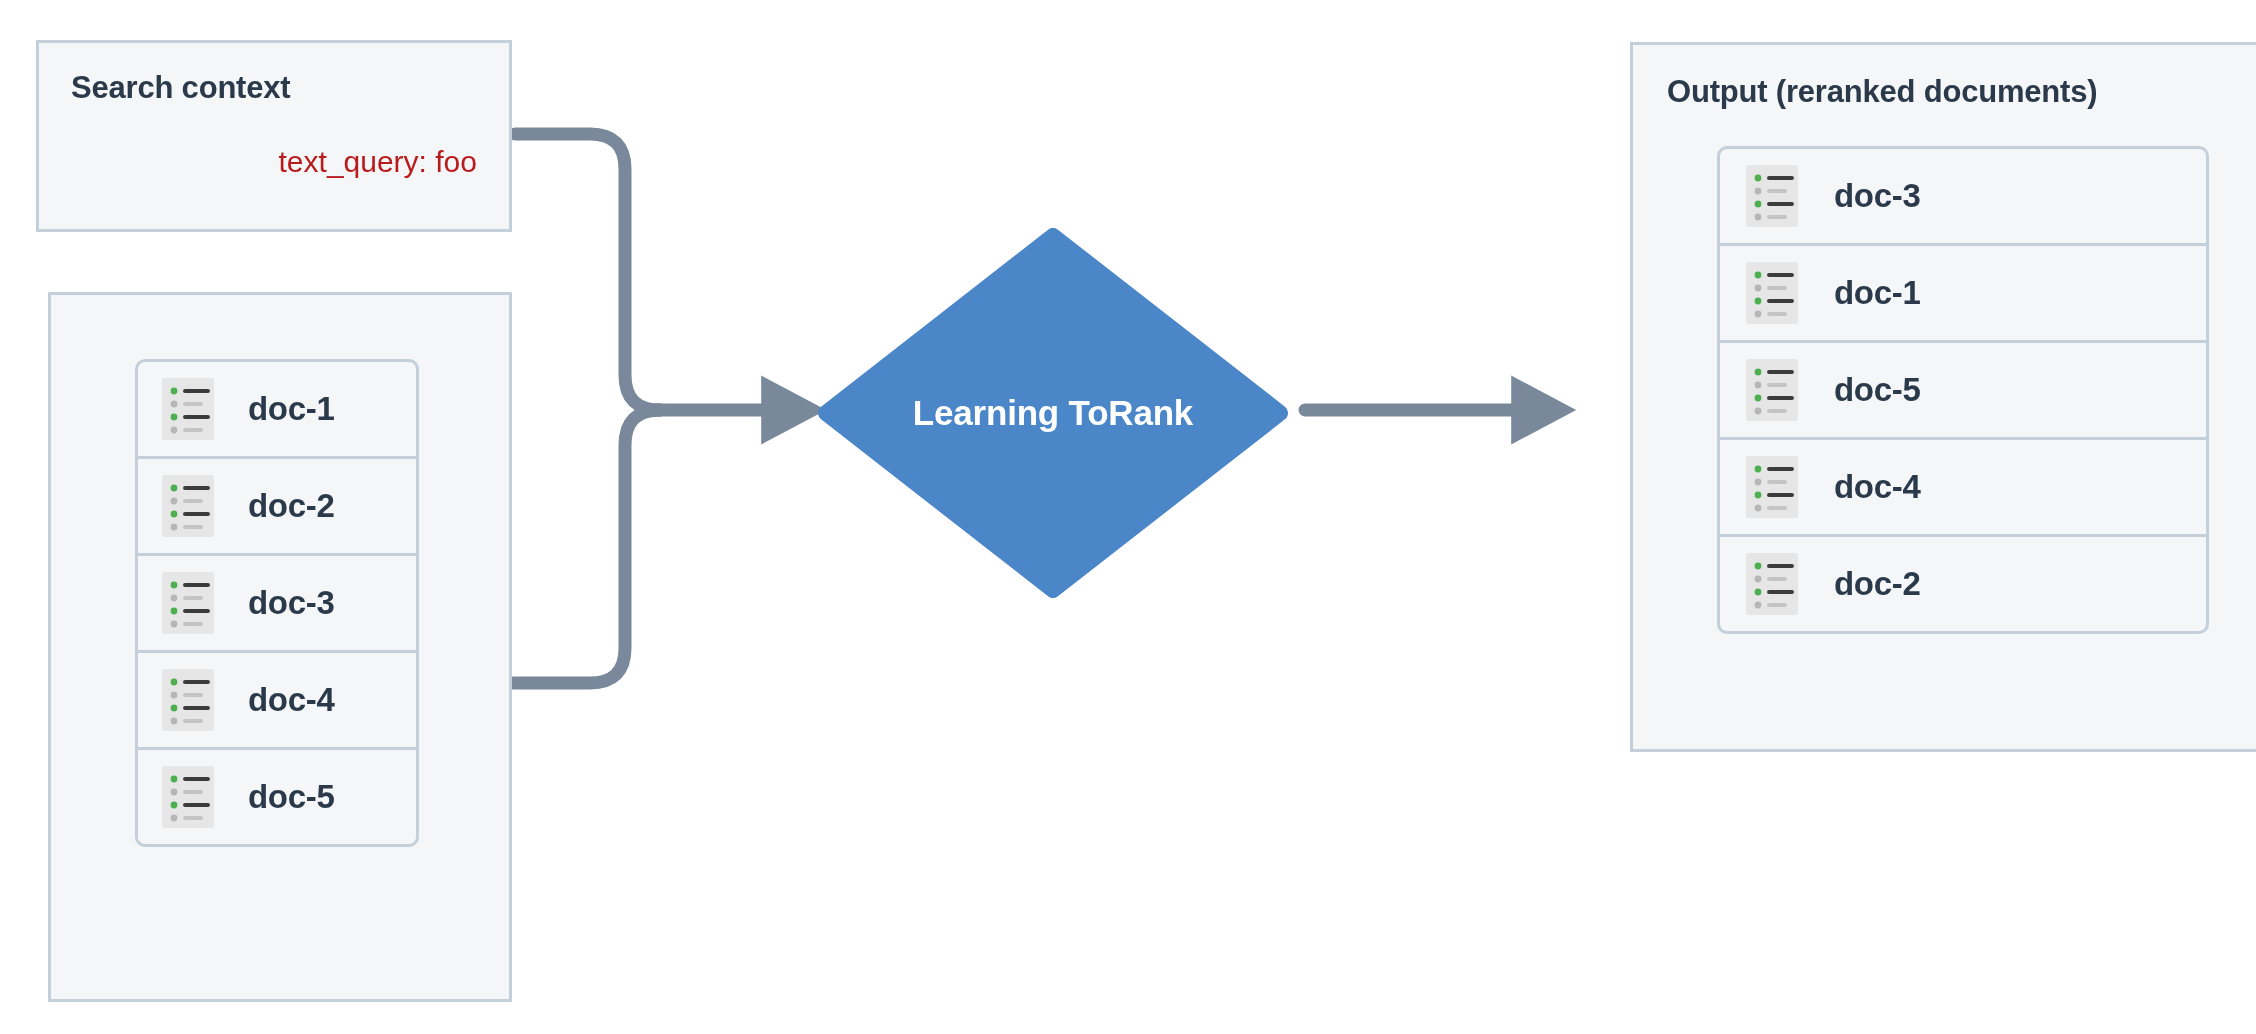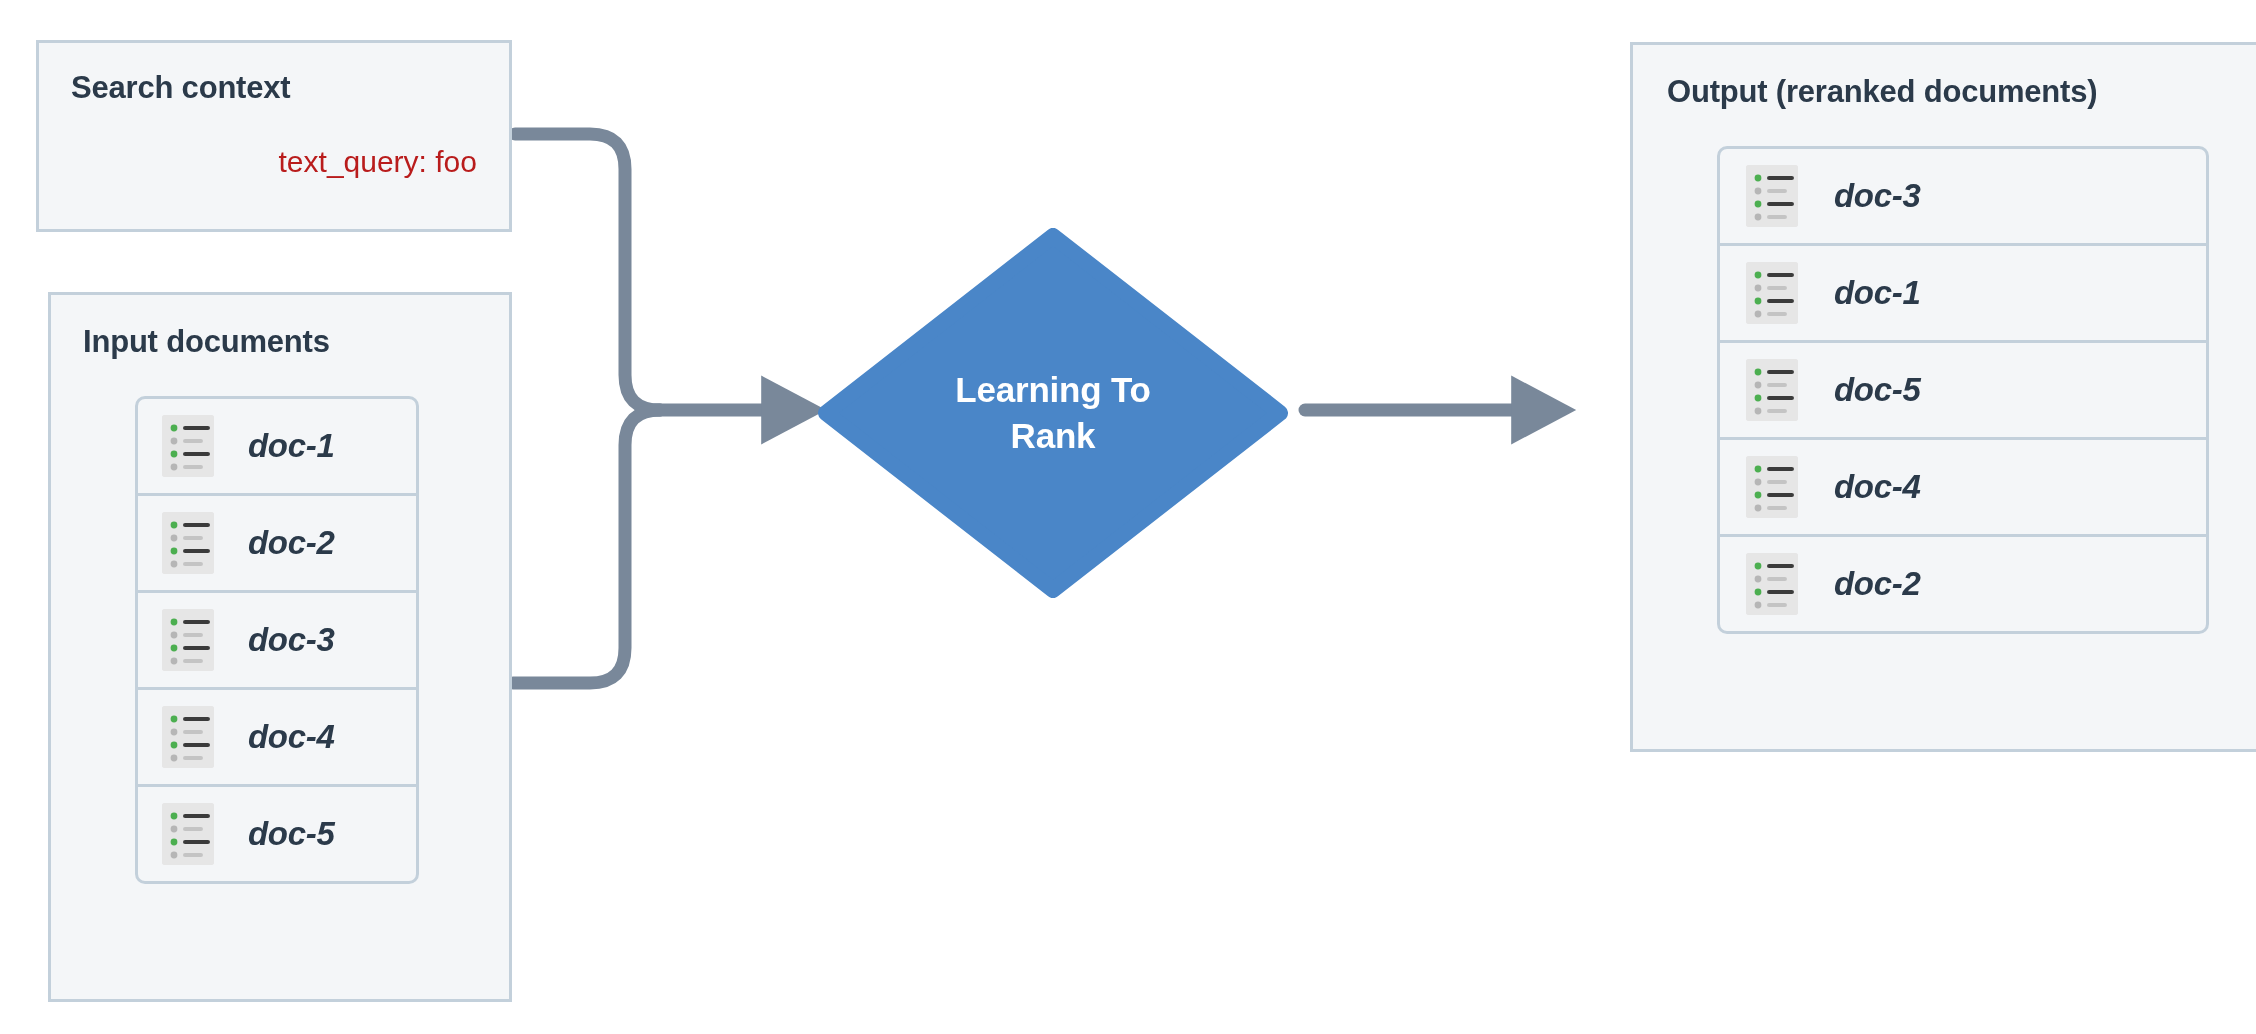--- a/index.html
+++ b/index.html
@@ -76,21 +76,20 @@
     font-size: 31px;
     margin-left: 34px;
     line-height: 1.2;
   }
 
   
   .doc-list {
     margin: 0;
     padding: 0;
     list-style: none;
-    font-style: italic;
   }
   #input-doc-list  { margin: 36px 0 0 84px; width: 284px; }
   #output-doc-list { margin: 36px 0 0 84px; width: 492px; }
 
   .doc-item {
     display: flex;
     align-items: center;
     box-sizing: border-box;
     background: #f4f6f8;
     border: 3px solid #c3d0db;
@@ -136,21 +135,21 @@
     height: 370px;
   }
   #ltr-node .diamond-shape {
     position: absolute;
     inset: 0;
   }
   #ltr-node .diamond-label {
     position: absolute;
     inset: 0;
     display: flex;
-    flex-direction: column;
+    flex-direction: row;
     align-items: center;
     justify-content: center;
     color: #ffffff;
     font-size: 35px;
     font-weight: bold;
     line-height: 1.32;
     text-align: center;
     letter-spacing: -0.2px;
     pointer-events: none;
   }
@@ -185,21 +184,20 @@
 
     <path d="M 1305 410 L 1545 410" fill="none" stroke="#79889a" stroke-width="13" stroke-linecap="round" marker-end="url(#arrowhead)"></path>
   </svg>
 
   <div class="panel" id="search-context">
     <div class="panel-title">Search context</div>
     <div class="panel-sub">text_query: foo</div>
   </div>
 
   <div class="panel" id="input-documents">
-    <div class="panel-title">Input documents</div>
     <ul class="doc-list" id="input-doc-list">
         <li class="doc-item">
           <span class="doc-icon"><svg viewBox="0 0 52 62" width="52" height="62">
               <rect x="0" y="0" width="52" height="62" rx="3" fill="#e6e6e6"></rect>
               <circle cx="12" cy="13" r="3.4" fill="#4caf50"></circle>
               <rect x="21" y="10.9" width="27" height="4.2" rx="2.1" fill="#3b3b3b"></rect>
               <circle cx="12" cy="26" r="3.4" fill="#b6b6b6"></circle>
               <rect x="21" y="23.9" width="20" height="4.2" rx="2.1" fill="#c4c4c4"></rect>
               <circle cx="12" cy="39" r="3.4" fill="#4caf50"></circle>
               <rect x="21" y="36.9" width="27" height="4.2" rx="2.1" fill="#3b3b3b"></rect>

